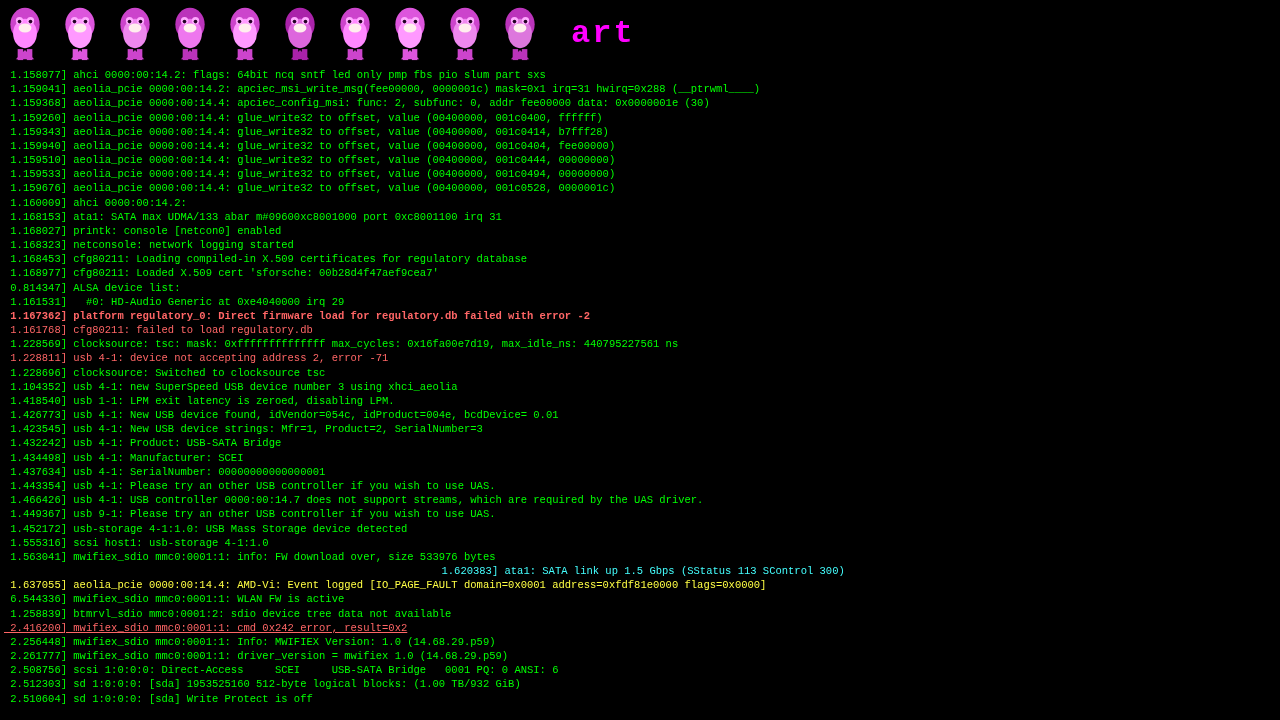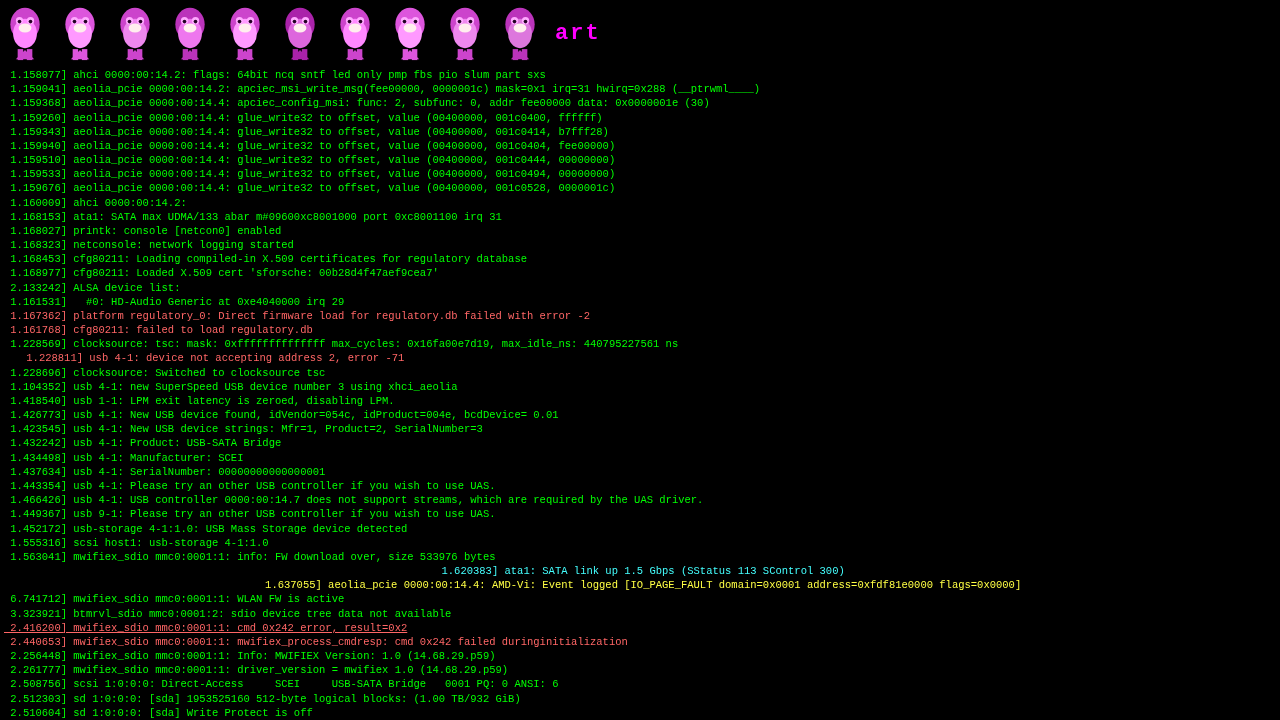--- a/index.html
+++ b/index.html
@@ -30,24 +30,25 @@
       width: 50px;
       height: 55px;
     }
     #title-area {
       display: flex;
       align-items: center;
       padding-left: 5px;
     }
     #title-text {
       color: #ff00ff;
-      font-size: 22px;
+      font-size: 32px;
       font-weight: bold;
       font-family: 'Courier New', Courier, monospace;
       letter-spacing: 2px;
+      margin-left: 16px;
     }
     #terminal-output {
       padding: 2px 4px;
       overflow: hidden;
       height: calc(720px - 66px);
     }
     .log-line {
       white-space: pre;
       line-height: 1.35;
       font-size: 10.5px;
@@ -213,44 +214,43 @@
     <div class="log-line"> 1.159940] aeolia_pcie 0000:00:14.4: glue_write32 to offset, value (00400000, 001c0404, fee00000)</div>
     <div class="log-line"> 1.159510] aeolia_pcie 0000:00:14.4: glue_write32 to offset, value (00400000, 001c0444, 00000000)</div>
     <div class="log-line"> 1.159533] aeolia_pcie 0000:00:14.4: glue_write32 to offset, value (00400000, 001c0494, 00000000)</div>
     <div class="log-line"> 1.159676] aeolia_pcie 0000:00:14.4: glue_write32 to offset, value (00400000, 001c0528, 0000001c)</div>
     <div class="log-line"> 1.160009] ahci 0000:00:14.2:</div>
     <div class="log-line"> 1.168153] ata1: SATA max UDMA/133 abar m#09600xc8001000 port 0xc8001100 irq 31</div>
     <div class="log-line"> 1.168027] printk: console [netcon0] enabled</div>
     <div class="log-line"> 1.168323] netconsole: network logging started</div>
     <div class="log-line"> 1.168453] cfg80211: Loading compiled-in X.509 certificates for regulatory database</div>
     <div class="log-line"> 1.168977] cfg80211: Loaded X.509 cert 'sforsche: 00b28d4f47aef9cea7'</div>
-    <div class="log-line"> 2.133242] ALSA device list:</div>
+    <div class="log-line"> 0.814347] ALSA device list:</div>
     <div class="log-line"> 1.161531]   #0: HD-Audio Generic at 0xe4040000 irq 29</div>
-    <div class="log-line" style="color: rgb(255, 102, 102);"> 1.167362] platform regulatory_0: Direct firmware load for regulatory.db failed with error -2</div>
+    <div class="log-line" style="color: rgb(255, 102, 102); font-weight: bold;"> 1.167362] platform regulatory_0: Direct firmware load for regulatory.db failed with error -2</div>
     <div class="log-line" style="color: rgb(255, 102, 102);"> 1.161768] cfg80211: failed to load regulatory.db</div>
     <div class="log-line"> 1.228569] clocksource: tsc: mask: 0xffffffffffffff max_cycles: 0x16fa00e7d19, max_idle_ns: 440795227561 ns</div>
-    <div class="log-line" style="color: rgb(255, 102, 102); margin-left: 16px;"> 1.228811] usb 4-1: device not accepting address 2, error -71</div>
+    <div class="log-line" style="color: rgb(255, 102, 102);"> 1.228811] usb 4-1: device not accepting address 2, error -71</div>
     <div class="log-line"> 1.228696] clocksource: Switched to clocksource tsc</div>
     <div class="log-line"> 1.104352] usb 4-1: new SuperSpeed USB device number 3 using xhci_aeolia</div>
     <div class="log-line"> 1.418540] usb 1-1: LPM exit latency is zeroed, disabling LPM.</div>
     <div class="log-line"> 1.426773] usb 4-1: New USB device found, idVendor=054c, idProduct=004e, bcdDevice= 0.01</div>
     <div class="log-line"> 1.423545] usb 4-1: New USB device strings: Mfr=1, Product=2, SerialNumber=3</div>
     <div class="log-line"> 1.432242] usb 4-1: Product: USB-SATA Bridge</div>
     <div class="log-line"> 1.434498] usb 4-1: Manufacturer: SCEI</div>
     <div class="log-line"> 1.437634] usb 4-1: SerialNumber: 00000000000000001</div>
     <div class="log-line"> 1.443354] usb 4-1: Please try an other USB controller if you wish to use UAS.</div>
     <div class="log-line"> 1.466426] usb 4-1: USB controller 0000:00:14.7 does not support streams, which are required by the UAS driver.</div>
     <div class="log-line"> 1.449367] usb 9-1: Please try an other USB controller if you wish to use UAS.</div>
     <div class="log-line"> 1.452172] usb-storage 4-1:1.0: USB Mass Storage device detected</div>
     <div class="log-line"> 1.555316] scsi host1: usb-storage 4-1:1.0</div>
     <div class="log-line"> 1.563041] mwifiex_sdio mmc0:0001:1: info: FW download over, size 533976 bytes</div>
     <div class="log-line" style="color: rgb(68, 255, 255); text-align: center;"> 1.620383] ata1: SATA link up 1.5 Gbps (SStatus 113 SControl 300)</div>
-    <div class="log-line" style="color: rgb(255, 255, 68); text-align: center;"> 1.637055] aeolia_pcie 0000:00:14.4: AMD-Vi: Event logged [IO_PAGE_FAULT domain=0x0001 address=0xfdf81e0000 flags=0x0000]</div>
-    <div class="log-line"> 6.741712] mwifiex_sdio mmc0:0001:1: WLAN FW is active</div>
-    <div class="log-line"> 3.323921] btmrvl_sdio mmc0:0001:2: sdio device tree data not available</div>
+    <div class="log-line" style="color: rgb(255, 255, 68);"> 1.637055] aeolia_pcie 0000:00:14.4: AMD-Vi: Event logged [IO_PAGE_FAULT domain=0x0001 address=0xfdf81e0000 flags=0x0000]</div>
+    <div class="log-line"> 6.544336] mwifiex_sdio mmc0:0001:1: WLAN FW is active</div>
+    <div class="log-line"> 1.258839] btmrvl_sdio mmc0:0001:2: sdio device tree data not available</div>
     <div class="log-line" style="color: rgb(255, 102, 102); text-decoration: underline;"> 2.416200] mwifiex_sdio mmc0:0001:1: cmd 0x242 error, result=0x2</div>
-    <div class="log-line" style="color: rgb(255, 102, 102);"> 2.440653] mwifiex_sdio mmc0:0001:1: mwifiex_process_cmdresp: cmd 0x242 failed duringinitialization</div>
     <div class="log-line"> 2.256448] mwifiex_sdio mmc0:0001:1: Info: MWIFIEX Version: 1.0 (14.68.29.p59)</div>
     <div class="log-line"> 2.261777] mwifiex_sdio mmc0:0001:1: driver_version = mwifiex 1.0 (14.68.29.p59)</div>
     <div class="log-line"> 2.508756] scsi 1:0:0:0: Direct-Access     SCEI     USB-SATA Bridge   0001 PQ: 0 ANSI: 6</div>
     <div class="log-line"> 2.512303] sd 1:0:0:0: [sda] 1953525160 512-byte logical blocks: (1.00 TB/932 GiB)</div>
     <div class="log-line"> 2.510604] sd 1:0:0:0: [sda] Write Protect is off</div>
   </div>
 
 </body></html>

